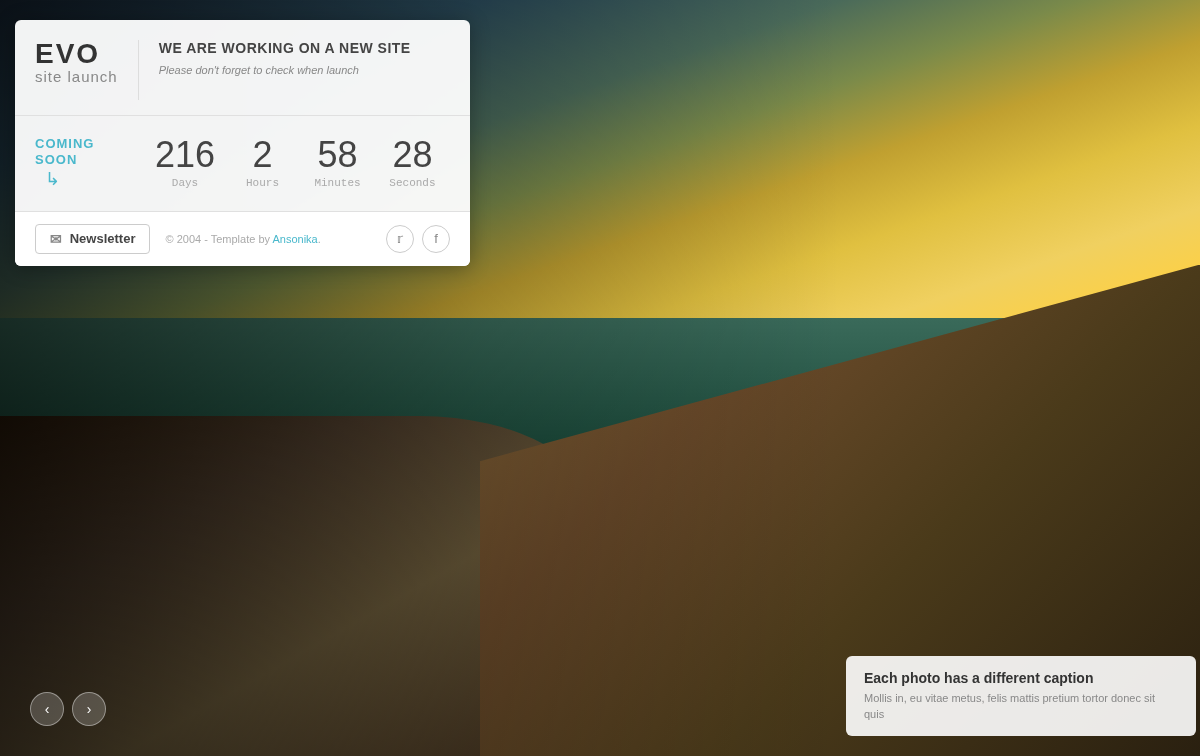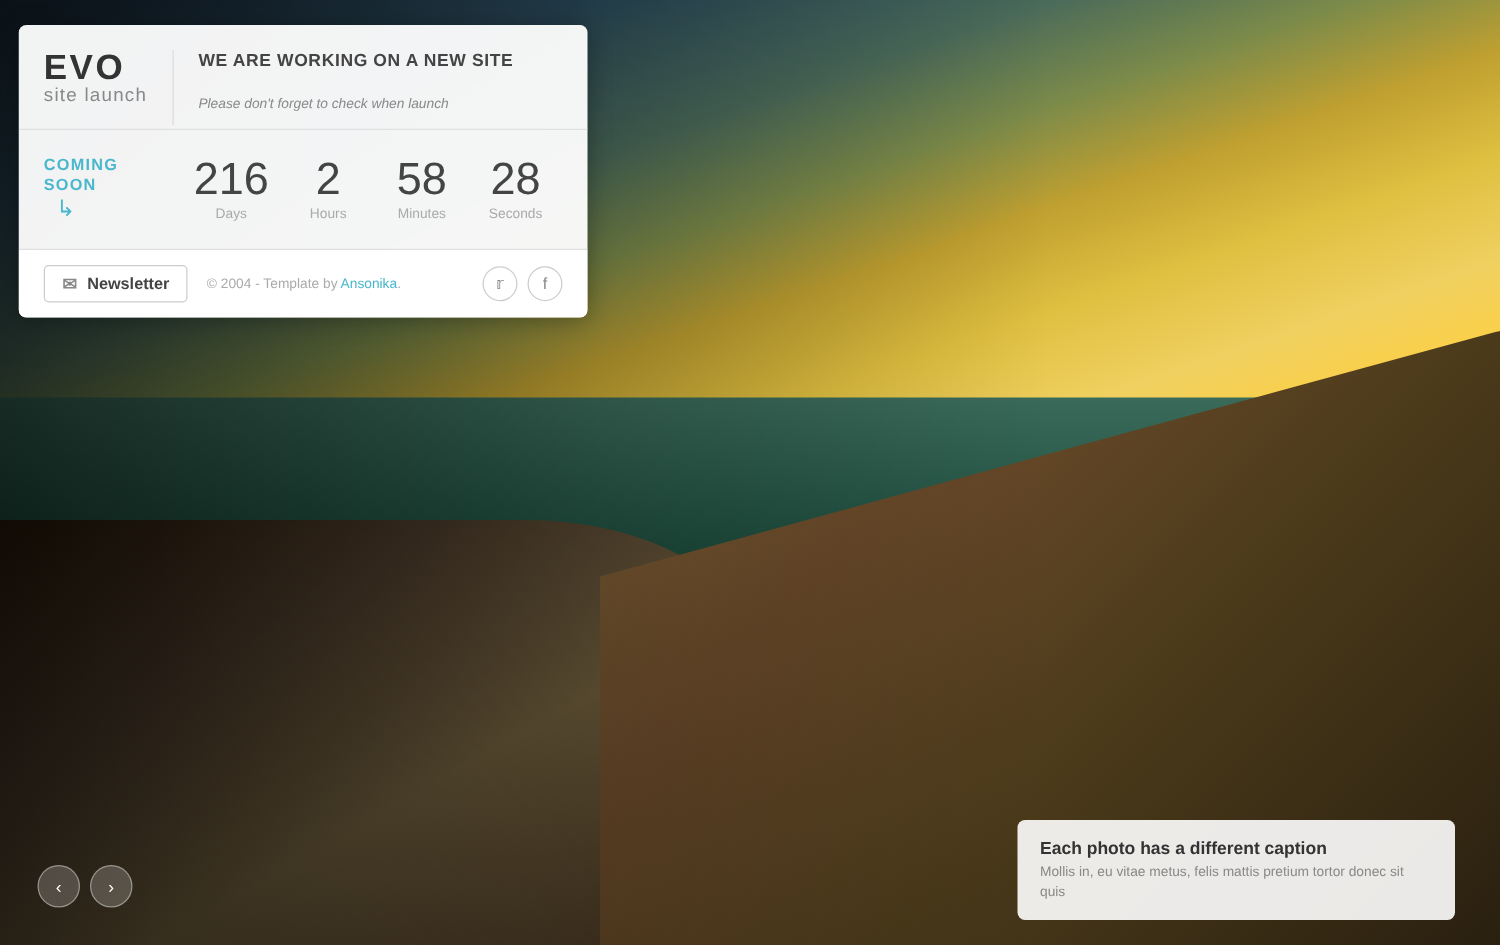--- a/index.html
+++ b/index.html
@@ -111,21 +111,21 @@
       border-radius: 6px;
       overflow: hidden;
       z-index: 10;
       box-shadow: 0 2px 20px rgba(0,0,0,0.3);
     }
 
     
     .panel-header {
       display: flex;
       align-items: flex-start;
-      padding: 20px 20px 3px 20px;
+      padding: 20px 20px 15px 20px;
       border-bottom: 1px solid #e0e0e0;
     }
 
     .logo-area {
       margin-right: 20px;
       flex-shrink: 0;
     }
 
     .logo-evo {
       font-size: 28px;
@@ -142,21 +142,21 @@
     }
 
     .header-text {
       flex: 1;
     }
 
     .header-title {
       font-size: 14px;
       font-weight: bold;
       color: #444;
-      margin-bottom: 21px;
+      margin-bottom: 8px;
       letter-spacing: 0.5px;
     }
 
     .header-subtitle {
       font-size: 11px;
       color: #888;
       margin-bottom: 6px;
       font-style: italic;
     }
 
@@ -220,20 +220,21 @@
       line-height: 1;
       display: block;
     }
 
     .countdown-label {
       font-size: 11px;
       color: #aaa;
       text-transform: capitalize;
       margin-top: 4px;
       display: block;
+      font-family: Liberation Mono, monospace;
     }
 
     
     .panel-footer {
       display: flex;
       align-items: center;
       padding: 12px 20px;
       background: #fff;
     }
 
@@ -307,21 +308,21 @@
       justify-content: center;
       color: #fff;
       font-size: 14px;
       cursor: pointer;
     }
 
     
     .caption-box {
       position: absolute;
       bottom: 20px;
-      right: 36px;
+      right: 4px;
       background: rgba(255,255,255,0.9);
       border-radius: 6px;
       padding: 14px 18px;
       max-width: 350px;
       z-index: 10;
     }
 
     .caption-title {
       font-size: 14px;
       font-weight: bold;

